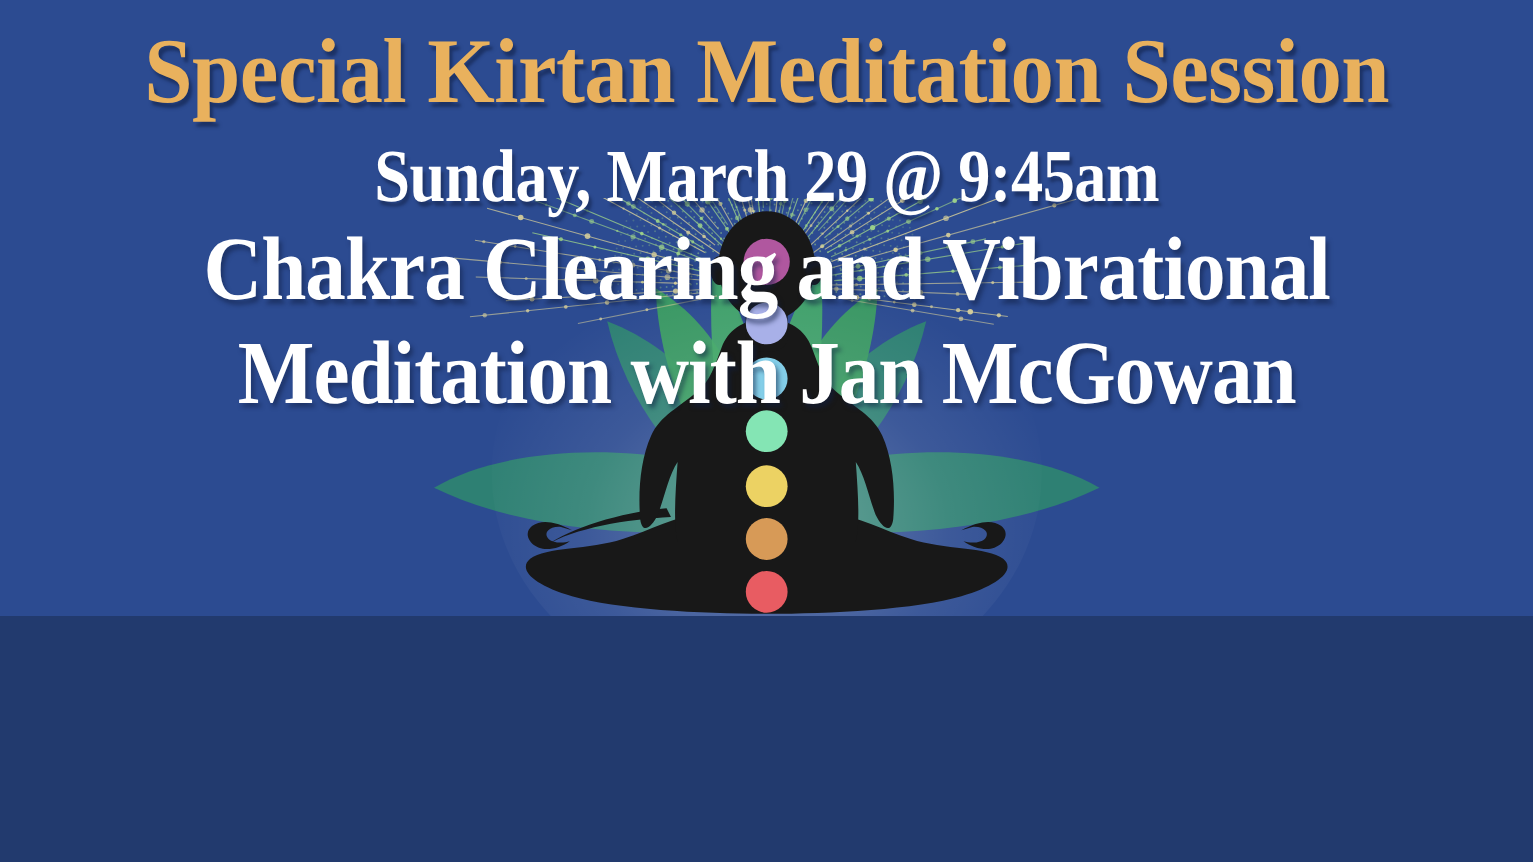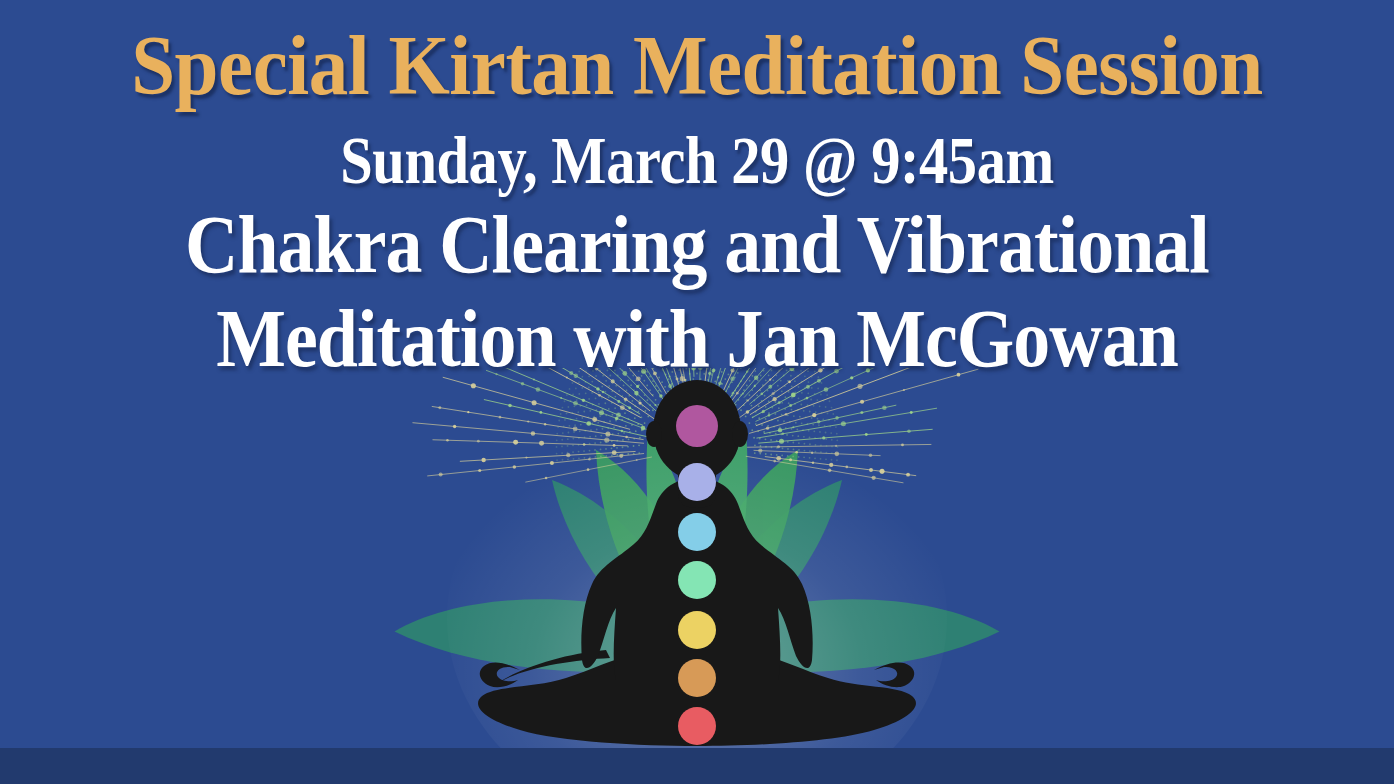--- a/index.html
+++ b/index.html
@@ -4,21 +4,21 @@
 <title>Special Kirtan Meditation Session</title>
 <style>
   html, body {
     margin: 0;
     padding: 0;
     background: #223a6e;
   }
   #poster {
     position: relative;
     width: 1394px;
-    height: 748px;
+    height: 560px;
     overflow: hidden;
     font-family: "Liberation Serif", "DejaVu Serif", serif;
     background: #2c4b91;
   }
   .text-stack {
     position: absolute;
     top: 0;
     left: 0;
     width: 1394px;
     text-align: center;

